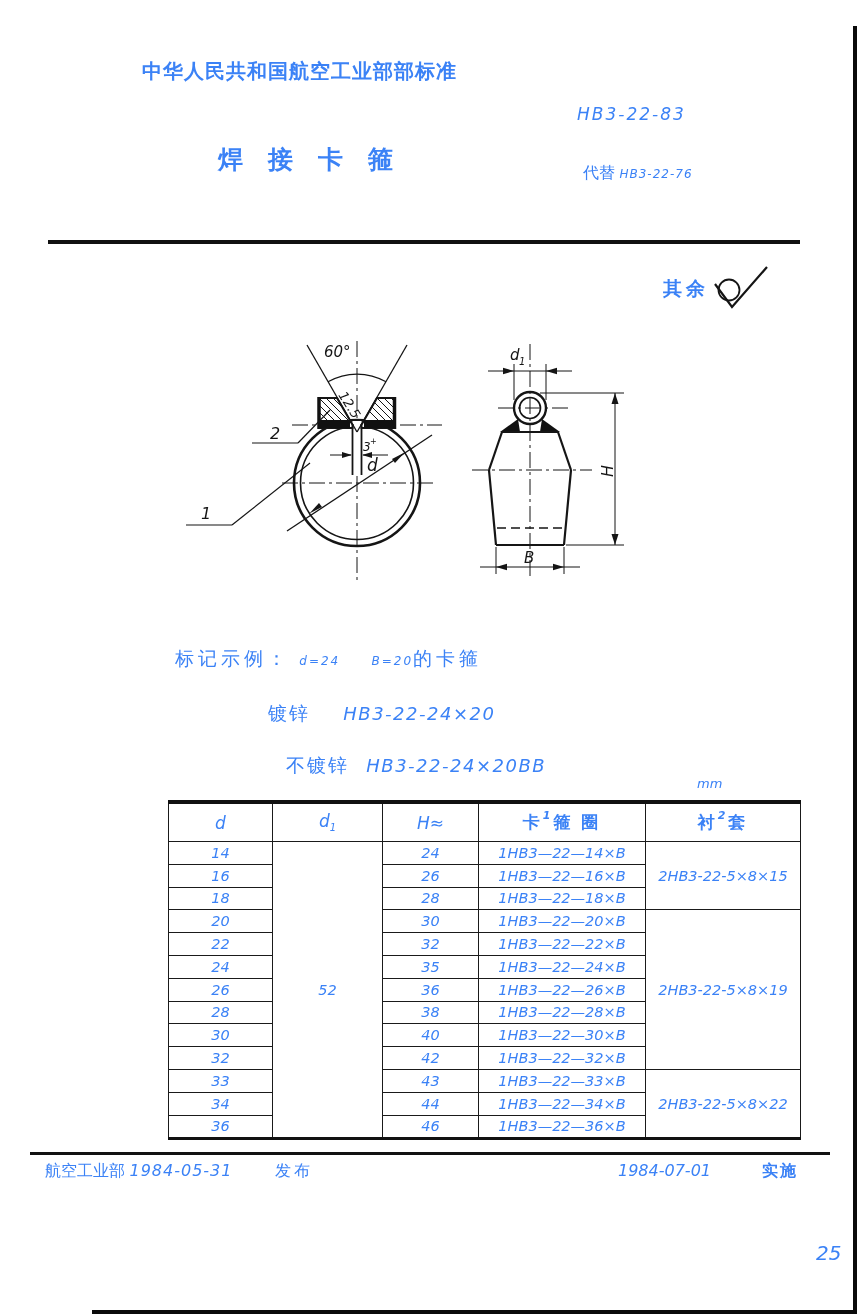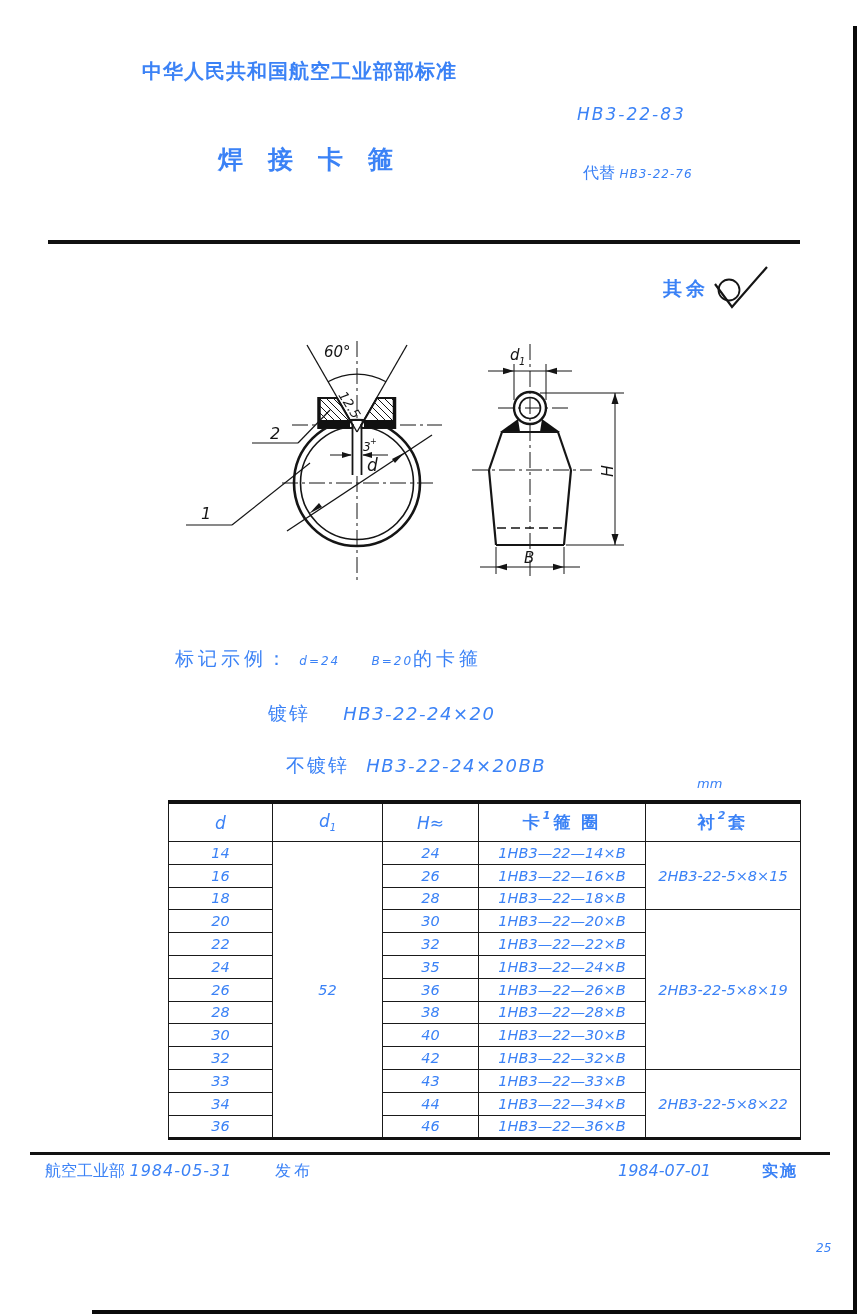--- a/index.html
+++ b/index.html
@@ -37,21 +37,21 @@
   sup.mark{font-size:11px;font-family:"DejaVu Sans",sans-serif;font-style:italic;position:relative;top:-2px;}
   sub.mark{font-size:10px;font-family:"DejaVu Sans",sans-serif;font-style:italic;}
   
   .rule-bottom{left:30px;top:1152px;width:800px;height:3px;background:#111;}
   .ft{top:1161px;font-size:16px;white-space:nowrap;}
   .ft-issuer{left:45px;}
   .ft-issue{left:275px;letter-spacing:3px;}
   .ft-impl-date{left:618px;text-align:center;}
   .ft-impl{left:762px;font-weight:700;letter-spacing:2px;}
   .ft .hw{font-size:16px;letter-spacing:1px;}
-  .page-num{left:816px;top:1241px;font-size:12px;font-weight:500;}
+  .page-num{left:816px;top:1241px;font-size:20px;font-weight:500;}
   
   .edge-right{right:0;top:26px;bottom:0;width:4px;background:#0a0a0a;}
   .edge-bottom{left:92px;right:0;bottom:0;height:4px;background:#0a0a0a;}
   svg text{font-family:"DejaVu Sans",sans-serif;font-style:italic;fill:#151515;}
   svg .ln{stroke:#151515;fill:none;}
 </style>
 </head>
 <body>
 
 <div class="page">

